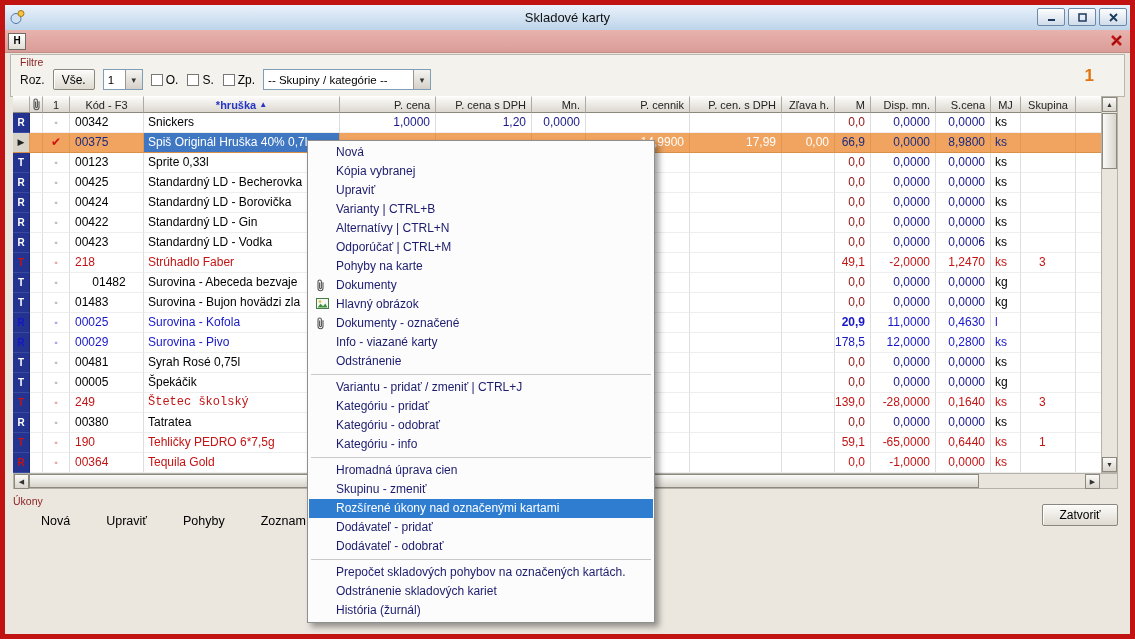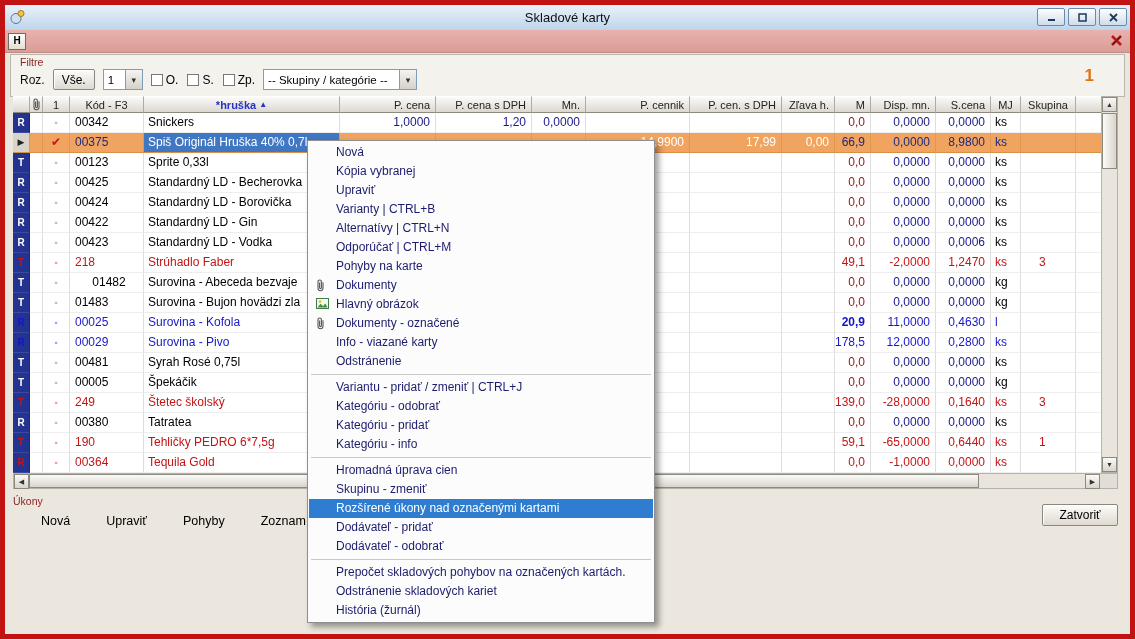--- a/index.html
+++ b/index.html
@@ -184,21 +184,21 @@
           </span>
           <span class="cbwrap">
             <span class="cbox"></span>
             <span>S.</span>
           </span>
           <span class="cbwrap">
             <span class="cbox"></span>
             <span>Zp.</span>
           </span>
         </span>
-      <span class="combo" style="width:154px">
+      <span class="combo" style="width:168px">
         <span class="combo-val">-- Skupiny / kategórie --</span>
         <span class="combo-arrow">▾</span>
       </span>
     </div>
     <span class="fcount">1</span>
   </div>
 
   <div class="table-zone">
     <div class="grid">
       <div class="thead" id="thead-row">
@@ -520,21 +520,21 @@
             <div class="td col-s_cena" style="width: 55px;">0,0000</div>
             <div class="td col-mj" style="width: 30px;">kg</div>
             <div class="td col-skupina" style="width: 55px;"></div>
             <div class="td filler"></div>
           </div>
           <div class="tr red">
             <div class="td col-state state" style="width: 17px;">T</div>
             <div class="td col-clip" style="width: 13px;"></div>
             <div class="td col-mark dot" style="width: 27px;">◦</div>
             <div class="td col-code" style="width: 74px;">249</div>
-            <div class="td col-name" style="width: 196px;">Štetec školský</div>
+            <div class="td col-name" style="width: 196px; font-family: Liberation Mono, monospace;">Štetec školský</div>
             <div class="td col-p_cena" style="width: 96px;"></div>
             <div class="td col-p_cena_dph" style="width: 96px;"></div>
             <div class="td col-mn" style="width: 54px;"></div>
             <div class="td col-p_cennik" style="width: 104px;"></div>
             <div class="td col-p_cen_dph" style="width: 92px;"></div>
             <div class="td col-zlava" style="width: 53px;"></div>
             <div class="td col-m" style="width: 36px;">139,0</div>
             <div class="td col-disp" style="width: 65px;">-28,0000</div>
             <div class="td col-s_cena" style="width: 55px;">0,1640</div>
             <div class="td col-mj" style="width: 30px;">ks</div>
@@ -647,22 +647,22 @@
         </span><span class="mi-label">Hlavný obrázok</span></div>
       <div class="menu-item"><span class="mi-icon">
           <svg width="9" height="13" viewBox="0 0 9 13">
             <path d="M7 3.2v6a2.5 2.5 0 0 1-5 0V2.7a1.7 1.7 0 0 1 3.4 0v6a.9.9 0 0 1-1.8 0V3.5" fill="none" stroke="#555" stroke-width="1.1"></path>
           </svg>
         </span><span class="mi-label">Dokumenty - označené</span></div>
       <div class="menu-item"><span class="mi-label">Info - viazané karty</span></div>
       <div class="menu-item"><span class="mi-label">Odstránenie</span></div>
       <div class="menu-sep"></div>
       <div class="menu-item"><span class="mi-label">Variantu - pridať / zmeniť | CTRL+J</span></div>
+      <div class="menu-item"><span class="mi-label">Kategóriu - pridať</span></div>
       <div class="menu-item"><span class="mi-label">Kategóriu - odobrať</span></div>
-      <div class="menu-item"><span class="mi-label">Kategóriu - pridať</span></div>
       <div class="menu-item"><span class="mi-label">Kategóriu - info</span></div>
       <div class="menu-sep"></div>
       <div class="menu-item"><span class="mi-label">Hromadná úprava cien</span></div>
       <div class="menu-item"><span class="mi-label">Skupinu - zmeniť</span></div>
       <div class="menu-item hl"><span class="mi-label">Rozšírené úkony nad označenými kartami</span></div>
       <div class="menu-item"><span class="mi-label">Dodávateľ - pridať</span></div>
       <div class="menu-item"><span class="mi-label">Dodávateľ - odobrať</span></div>
       <div class="menu-sep"></div>
       <div class="menu-item"><span class="mi-label">Prepočet skladových pohybov na označených kartách.</span></div>
       <div class="menu-item"><span class="mi-label">Odstránenie skladových kariet</span></div>

